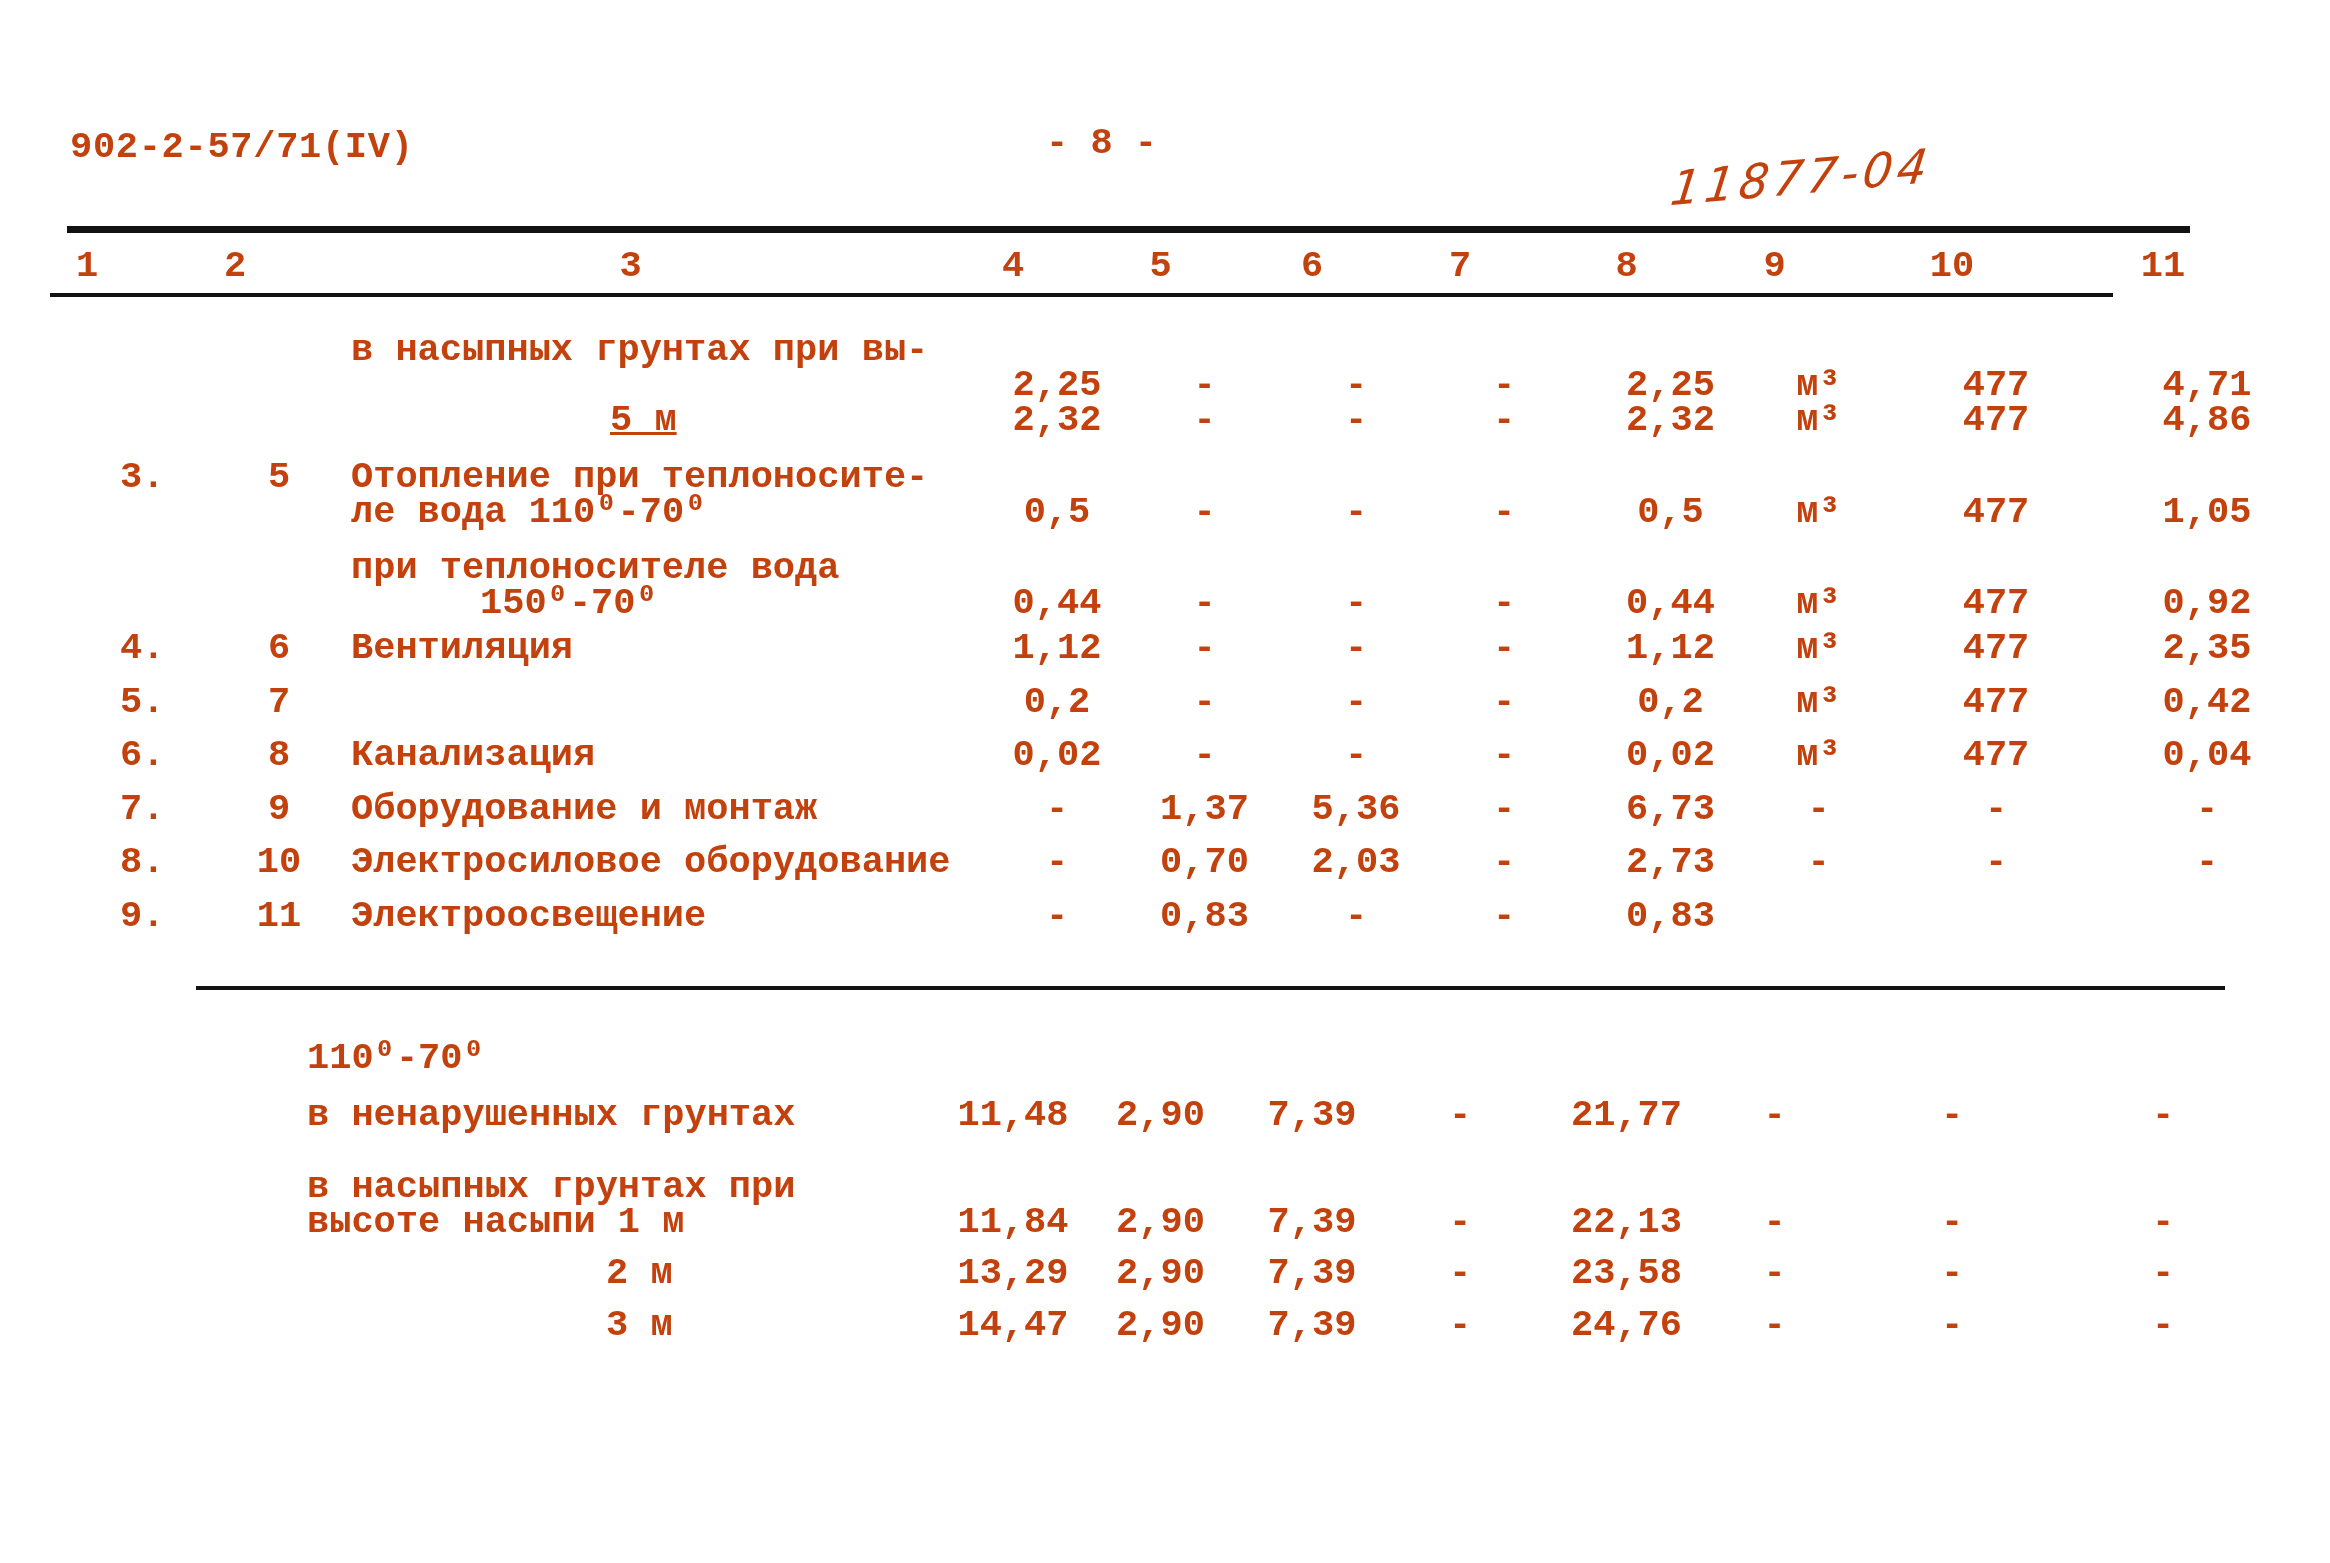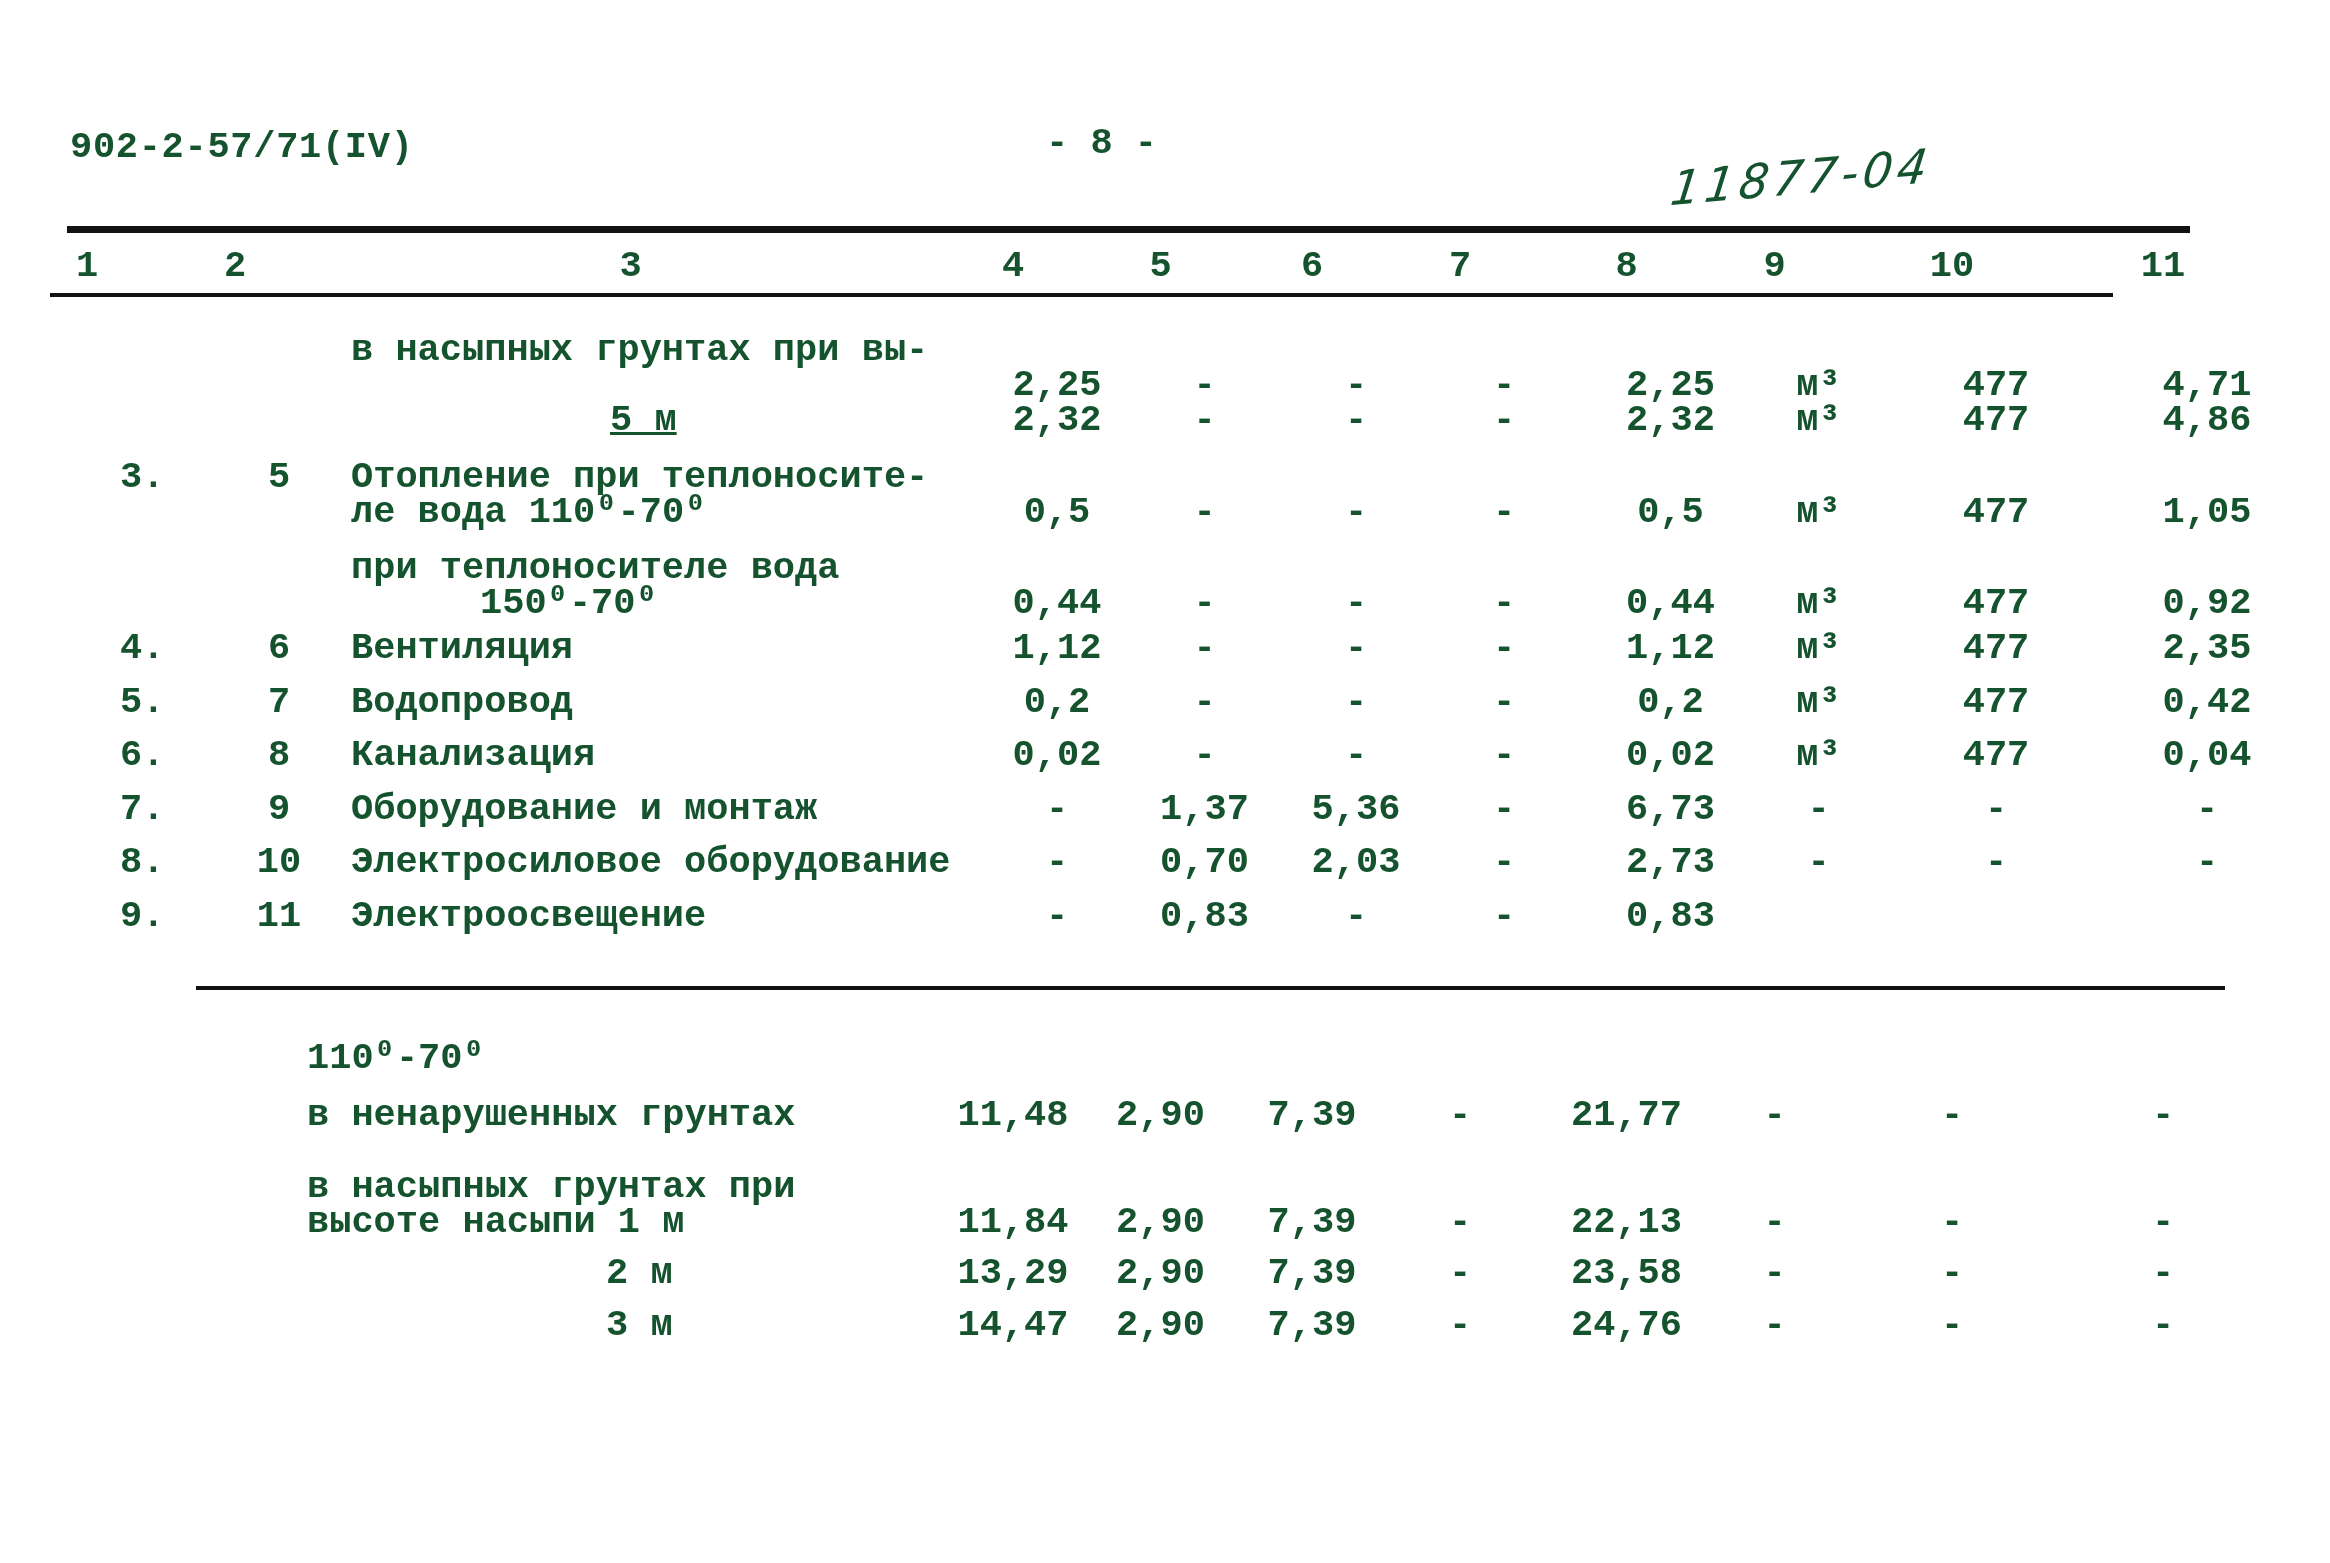--- a/index.html
+++ b/index.html
@@ -1,20 +1,20 @@
 <!DOCTYPE html>
 <html style="font-size:12px"><head>
 <meta charset="utf-8">
 <style>
   html,body{margin:0;padding:0;background:#e8e8e8;}
   .page{
     position:relative;
     width:2330px;height:1563px;
     background:#ffffff;
-    color:#14532d;
+    color:#c2410c;
     font-family:"Liberation Mono","DejaVu Sans Mono",monospace;
     font-weight:700;
     font-size:37px;
     overflow:hidden;
   }
   
   .doc-number{position:absolute;top:126px;left:70px;letter-spacing:0.7px;}
   .page-number{position:absolute;top:122px;left:1046px;}
   .handwritten{
     position:absolute;top:139px;left:1670px;width:503px;
@@ -160,21 +160,20 @@
       <span class="c c7">-</span>
       <span class="c c8">1,12</span>
       <span class="c c9">м³</span>
       <span class="c c10">477</span>
       <span class="c c11">2,35</span>
     </div>
 
     <div class="row mt25">
       <span class="c c1">5.</span>
       <span class="c c2">7</span>
-      <span class="c c3">Водопровод</span>
       <span class="c c4">0,2</span>
       <span class="c c5">-</span>
       <span class="c c6">-</span>
       <span class="c c7">-</span>
       <span class="c c8">0,2</span>
       <span class="c c9">м³</span>
       <span class="c c10">477</span>
       <span class="c c11">0,42</span>
     </div>
 

